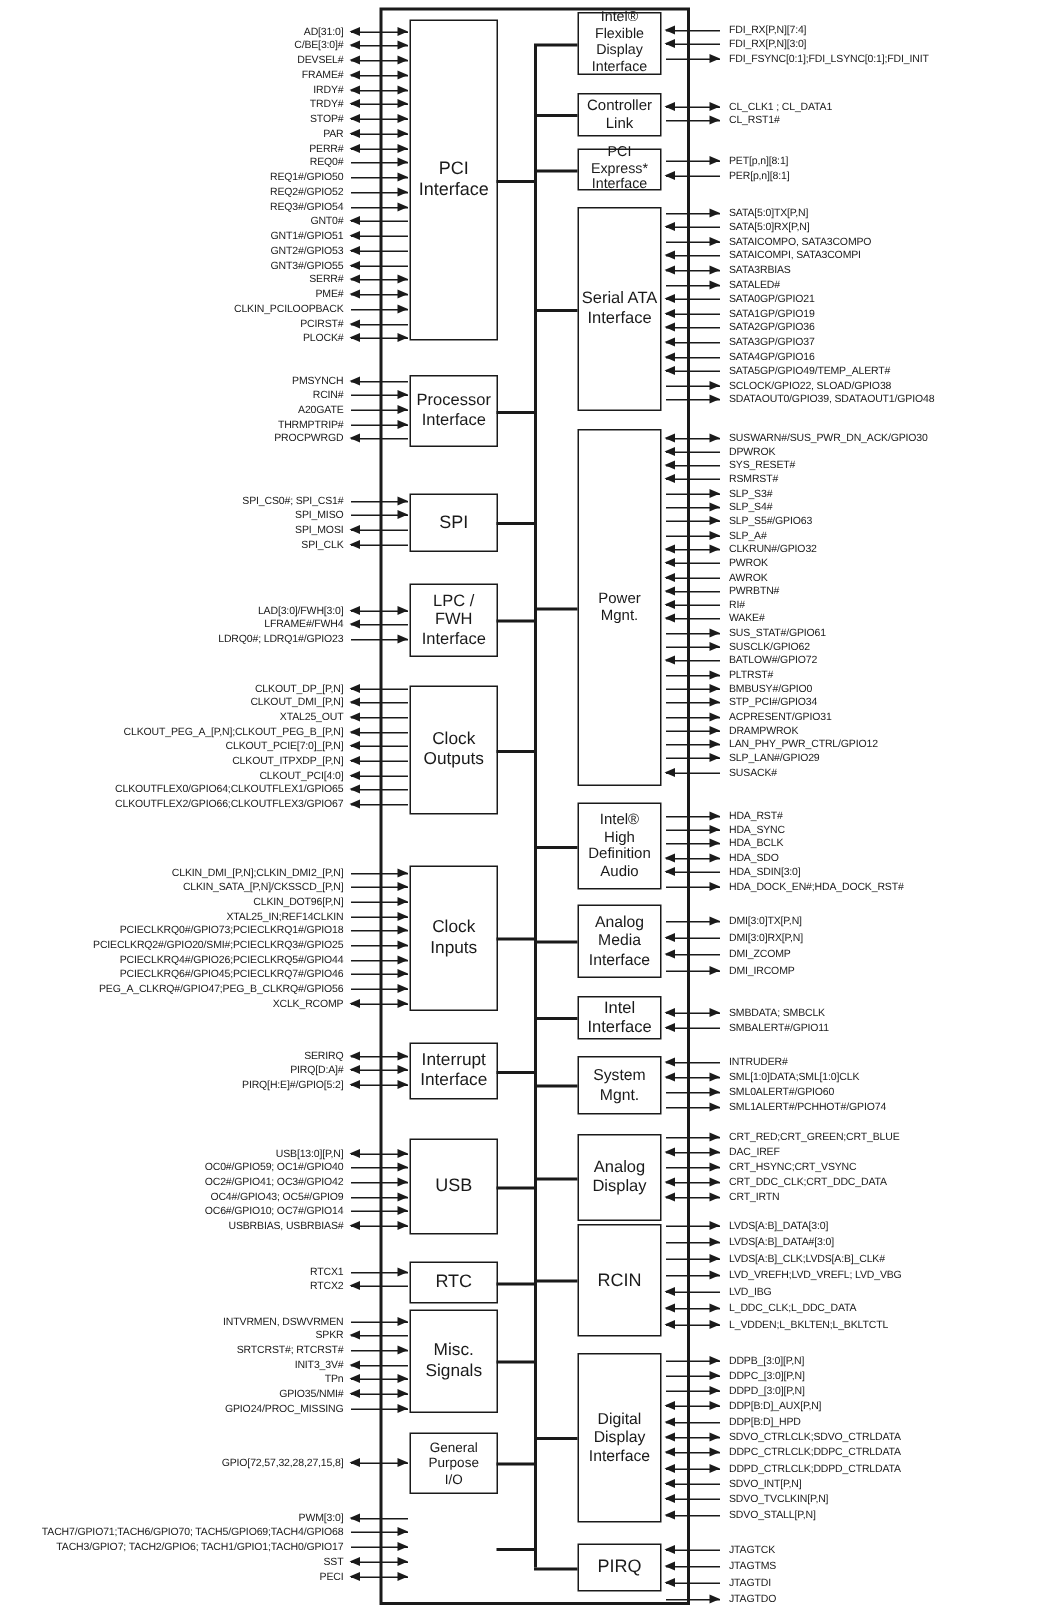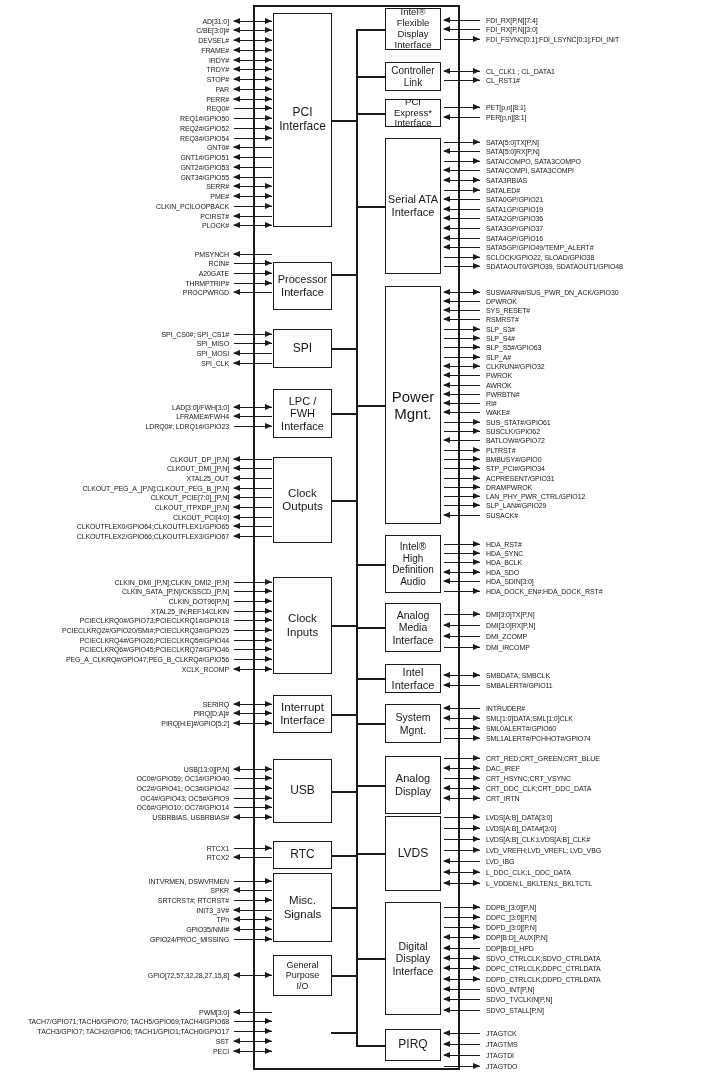--- a/index.html
+++ b/index.html
@@ -99,21 +99,21 @@
     <div class="sigline" style="left: 234px; top: 205.75px; width: 38px;"></div>
     <div class="tri r" style="left: 265px; top: 202.75px;"></div>
     <div class="siglab left" style="right: 475px; top: 201.75px;">CLKIN_PCILOOPBACK</div>
     <div class="sigline" style="left: 234px; top: 215.5px; width: 38px;"></div>
     <div class="tri l" style="left: 233px; top: 212.5px;"></div>
     <div class="siglab left" style="right: 475px; top: 211.5px;">PCIRST#</div>
     <div class="sigline" style="left: 234px; top: 225.25px; width: 38px;"></div>
     <div class="tri l" style="left: 233px; top: 222.25px;"></div>
     <div class="tri r" style="left: 265px; top: 222.25px;"></div>
     <div class="siglab left" style="right: 475px; top: 221.25px;">PLOCK#</div>
-    <div class="block" style="left: 273px; top: 250px; width: 57px; height: 46px; font-size: 11px; margin-top: 12px;"><div style="white-space: pre-line;">Processor
+    <div class="block" style="left: 273px; top: 250px; width: 57px; height: 46px; font-size: 11px;"><div style="white-space: pre-line;">Processor
 Interface</div></div>
     <div class="stub" style="left: 331px; top: 274px; width: 27px;"></div>
     <div class="sigline" style="left: 234px; top: 253.5px; width: 38px;"></div>
     <div class="tri l" style="left: 233px; top: 250.5px;"></div>
     <div class="siglab left" style="right: 475px; top: 249.5px;">PMSYNCH</div>
     <div class="sigline" style="left: 234px; top: 263.2px; width: 38px;"></div>
     <div class="tri r" style="left: 265px; top: 260.2px;"></div>
     <div class="siglab left" style="right: 475px; top: 259.2px;">RCIN#</div>
     <div class="sigline" style="left: 234px; top: 272.9px; width: 38px;"></div>
     <div class="tri r" style="left: 265px; top: 269.9px;"></div>
@@ -384,21 +384,21 @@
     <div class="siglab" style="left: 486px; top: 233.5px;">SATA4GP/GPIO16</div>
     <div class="sigline" style="left: 444px; top: 247.1px; width: 36px;"></div>
     <div class="tri l" style="left: 443px; top: 244.1px;"></div>
     <div class="siglab" style="left: 486px; top: 243.1px;">SATA5GP/GPIO49/TEMP_ALERT#</div>
     <div class="sigline" style="left: 444px; top: 256.7px; width: 36px;"></div>
     <div class="tri r" style="left: 473px; top: 253.7px;"></div>
     <div class="siglab" style="left: 486px; top: 252.7px;">SCLOCK/GPIO22, SLOAD/GPIO38</div>
     <div class="sigline" style="left: 444px; top: 266.3px; width: 36px;"></div>
     <div class="tri r" style="left: 473px; top: 263.3px;"></div>
     <div class="siglab" style="left: 486px; top: 262.3px;">SDATAOUT0/GPIO39, SDATAOUT1/GPIO48</div>
-    <div class="block" style="left: 385px; top: 286px; width: 54px; height: 236px; font-size: 15px;"><div style="white-space: pre-line;">Power
+    <div class="block" style="left: 385px; top: 286px; width: 54px; height: 236px; font-size: 10px;"><div style="white-space: pre-line;">Power
 Mgnt.</div></div>
     <div class="stub" style="left: 356px; top: 405px; width: 29px;"></div>
     <div class="sigline" style="left: 444px; top: 291.5px; width: 36px;"></div>
     <div class="tri l" style="left: 443px; top: 288.5px;"></div>
     <div class="tri r" style="left: 473px; top: 288.5px;"></div>
     <div class="siglab" style="left: 486px; top: 287.5px;">SUSWARN#/SUS_PWR_DN_ACK/GPIO30</div>
     <div class="sigline" style="left: 444px; top: 300.8px; width: 36px;"></div>
     <div class="tri l" style="left: 443px; top: 297.8px;"></div>
     <div class="siglab" style="left: 486px; top: 296.8px;">DPWROK</div>
     <div class="sigline" style="left: 444px; top: 310.1px; width: 36px;"></div>
@@ -551,21 +551,21 @@
     <div class="tri r" style="left: 473px; top: 774.5px;"></div>
     <div class="siglab" style="left: 486px; top: 773.5px;">CRT_HSYNC;CRT_VSYNC</div>
     <div class="sigline" style="left: 444px; top: 787.5px; width: 36px;"></div>
     <div class="tri l" style="left: 443px; top: 784.5px;"></div>
     <div class="tri r" style="left: 473px; top: 784.5px;"></div>
     <div class="siglab" style="left: 486px; top: 783.5px;">CRT_DDC_CLK;CRT_DDC_DATA</div>
     <div class="sigline" style="left: 444px; top: 797.5px; width: 36px;"></div>
     <div class="tri l" style="left: 443px; top: 794.5px;"></div>
     <div class="tri r" style="left: 473px; top: 794.5px;"></div>
     <div class="siglab" style="left: 486px; top: 793.5px;">CRT_IRTN</div>
-    <div class="block" style="left: 385px; top: 816px; width: 54px; height: 73px; font-size: 12px;"><div style="white-space: pre-line;">LVDS</div></div>
+    <div class="block" style="left: 385px; top: 816px; width: 54px; height: 73px; font-size: 12px;"><div style="white-space: pre-line;">RCIN</div></div>
     <div class="stub" style="left: 356px; top: 853px; width: 29px;"></div>
     <div class="sigline" style="left: 444px; top: 816.5px; width: 36px;"></div>
     <div class="tri r" style="left: 473px; top: 813.5px;"></div>
     <div class="siglab" style="left: 486px; top: 812.5px;">LVDS[A:B]_DATA[3:0]</div>
     <div class="sigline" style="left: 444px; top: 827.5px; width: 36px;"></div>
     <div class="tri r" style="left: 473px; top: 824.5px;"></div>
     <div class="siglab" style="left: 486px; top: 823.5px;">LVDS[A:B]_DATA#[3:0]</div>
     <div class="sigline" style="left: 444px; top: 838.5px; width: 36px;"></div>
     <div class="tri r" style="left: 473px; top: 835.5px;"></div>
     <div class="siglab" style="left: 486px; top: 834.5px;">LVDS[A:B]_CLK;LVDS[A:B]_CLK#</div>

